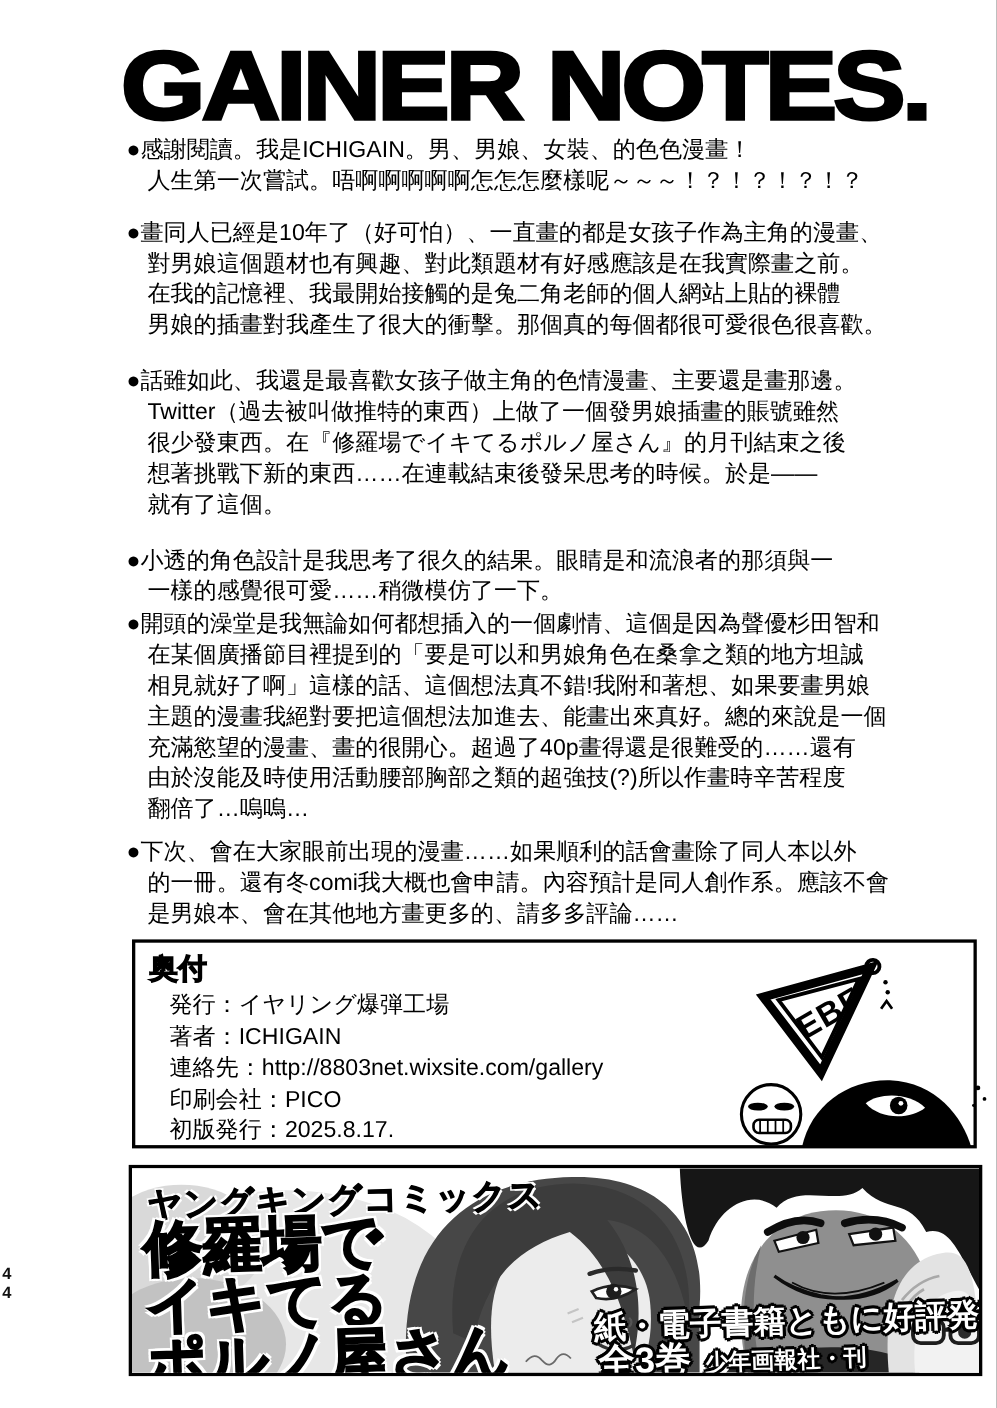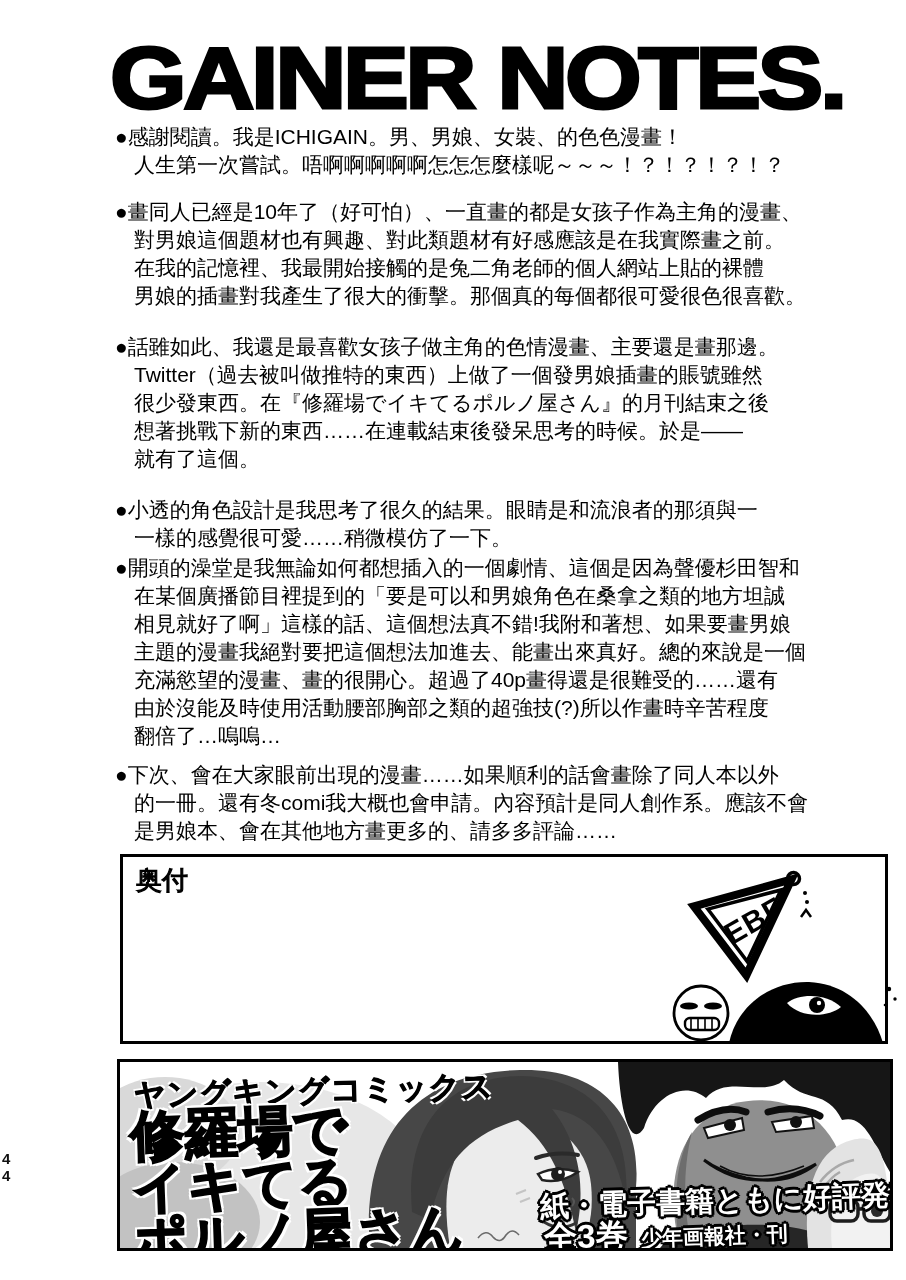--- a/index.html
+++ b/index.html
@@ -24,21 +24,21 @@
     padding-left:19px;text-indent:-19px;letter-spacing:0;
   }
   .p1{top:123px;} .p2{top:198px;} .p3{top:333px;}
   .p4{top:496px;} .p5{top:554px;} .p6{top:761px;}
 
   .colophon{
     position:absolute;left:120px;top:854px;width:762px;height:184px;
     border:3px solid #000;background:#fff;
   }
   .colophon-heading{
-    position:absolute;left:13px;top:6px;font-size:26px;font-weight:normal;
+    position:absolute;left:13px;top:6px;font-size:26px;font-weight:bold;
     -webkit-text-stroke:1.2px #000;
   }
   .colophon-lines{
     position:absolute;left:31px;top:43px;font-size:21px;line-height:28.5px;
   }
   .ebf-logo{position:absolute;left:560px;top:8px;}
   .doodles{position:absolute;left:536px;top:120px;overflow:visible;}
 
   .ad{
     position:absolute;left:117px;top:1059px;width:770px;height:186px;
@@ -100,20 +100,27 @@
 主題的漫畫我絕對要把這個想法加進去、能畫出來真好。總的來說是一個
 充滿慾望的漫畫、畫的很開心。超過了40p畫得還是很難受的……還有
 由於沒能及時使用活動腰部胸部之類的超強技(?)所以作畫時辛苦程度
 翻倍了…嗚嗚…</div>
   <div class="para p6">●下次、會在大家眼前出現的漫畫……如果順利的話會畫除了同人本以外
 的一冊。還有冬comi我大概也會申請。內容預計是同人創作系。應該不會
 是男娘本、會在其他地方畫更多的、請多多評論……</div>
 
   <div class="colophon">
     <div class="colophon-heading">奥付</div>
+    <div class="colophon-lines">
+      <div>発行：イヤリング爆弾工場</div>
+      <div>著者：ICHIGAIN</div>
+      <div>連絡先：http://8803net.wixsite.com/gallery</div>
+      <div>印刷会社：PICO</div>
+      <div>初版発行：2025.8.17.</div>
+    </div>
 
     <svg class="ebf-logo" width="140" height="120" viewBox="0 0 140 120">
       <g transform="rotate(3 60 60)">
         <polygon points="10,44 106,12 66,110" fill="#fff" stroke="#000" stroke-width="8" stroke-linejoin="miter"></polygon>
         <polygon points="24,46 96,23 66,96" fill="none" stroke="#000" stroke-width="3.5"></polygon>
         <text x="40" y="72" font-size="30" font-weight="bold" fill="#000" transform="rotate(-33 60 60)" letter-spacing="1">EBF</text>
         <circle cx="108" cy="11" r="6" fill="none" stroke="#000" stroke-width="3.5"></circle>
       </g>
       <circle cx="122" cy="28" r="2" fill="#000"></circle>
       <circle cx="124" cy="37" r="2" fill="#000"></circle>

